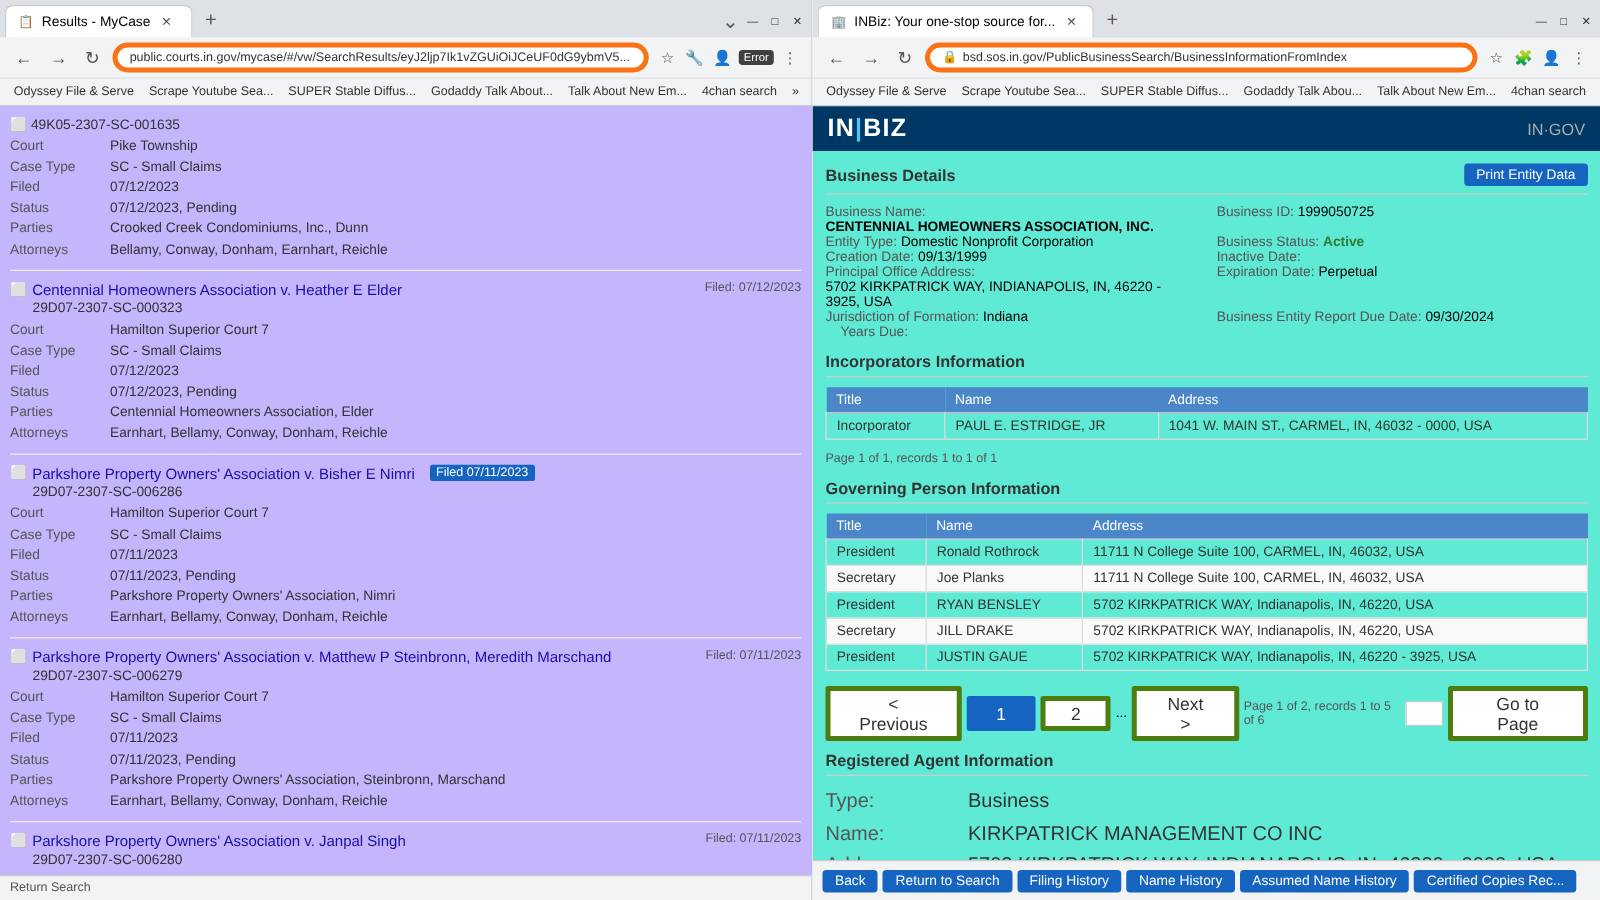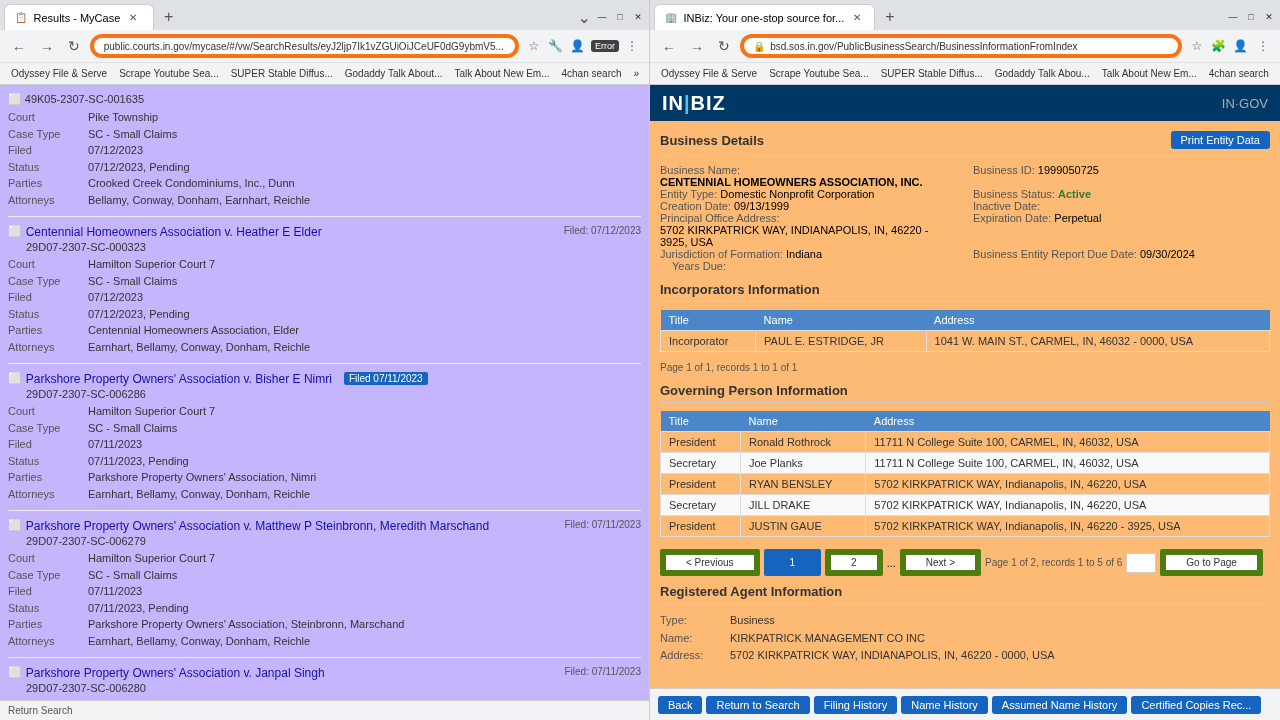--- a/index.html
+++ b/index.html
@@ -263,21 +263,21 @@
       letter-spacing: 1px;
     }
     .inbiz-logo span {
       color: #4fc3f7;
     }
 
     .inbiz-content {
       flex: 1;
       overflow-y: auto;
       padding: 10px;
-      background: #fdba74;
+      background: #5eead4;
     }
 
     .section-title {
       font-size: 13px;
       font-weight: bold;
       color: #333;
       margin-bottom: 8px;
       border-bottom: 1px solid #ccc;
       padding-bottom: 4px;
     }
@@ -304,24 +304,24 @@
 
     .pagination {
       display: flex;
       align-items: center;
       gap: 4px;
       font-size: 11px;
       padding: 4px 0 8px 0;
     }
     .page-btn {
       padding: 2px 20px;
-      border: 6px solid #4d7c0f;
+      border: 4px solid #4d7c0f;
       background: #fff;
       cursor: pointer;
-      font-size: 10px;
+      font-size: 14px;
       color: #333;
       border-radius: 2px;
     }
     .page-btn.active {
       background: #1565c0;
       color: white;
       border-color: #1565c0;
     }
     .goto-input {
       width: 30px;
@@ -367,22 +367,23 @@
       padding: 0 8px;
       font-size: 10px;
       color: #555;
     }
 
     .registered-agent {
       margin-bottom: 8px;
     }
     .ra-row {
       display: flex;
-      font-size: 11px;
+      font-size: 16px;
       line-height: 1.6;
+      gap: 44px;
     }
     .ra-label {
       width: 70px;
       color: #555;
       flex-shrink: 0;
     }
     .ra-value {
       color: #333;
     }
   </style>

